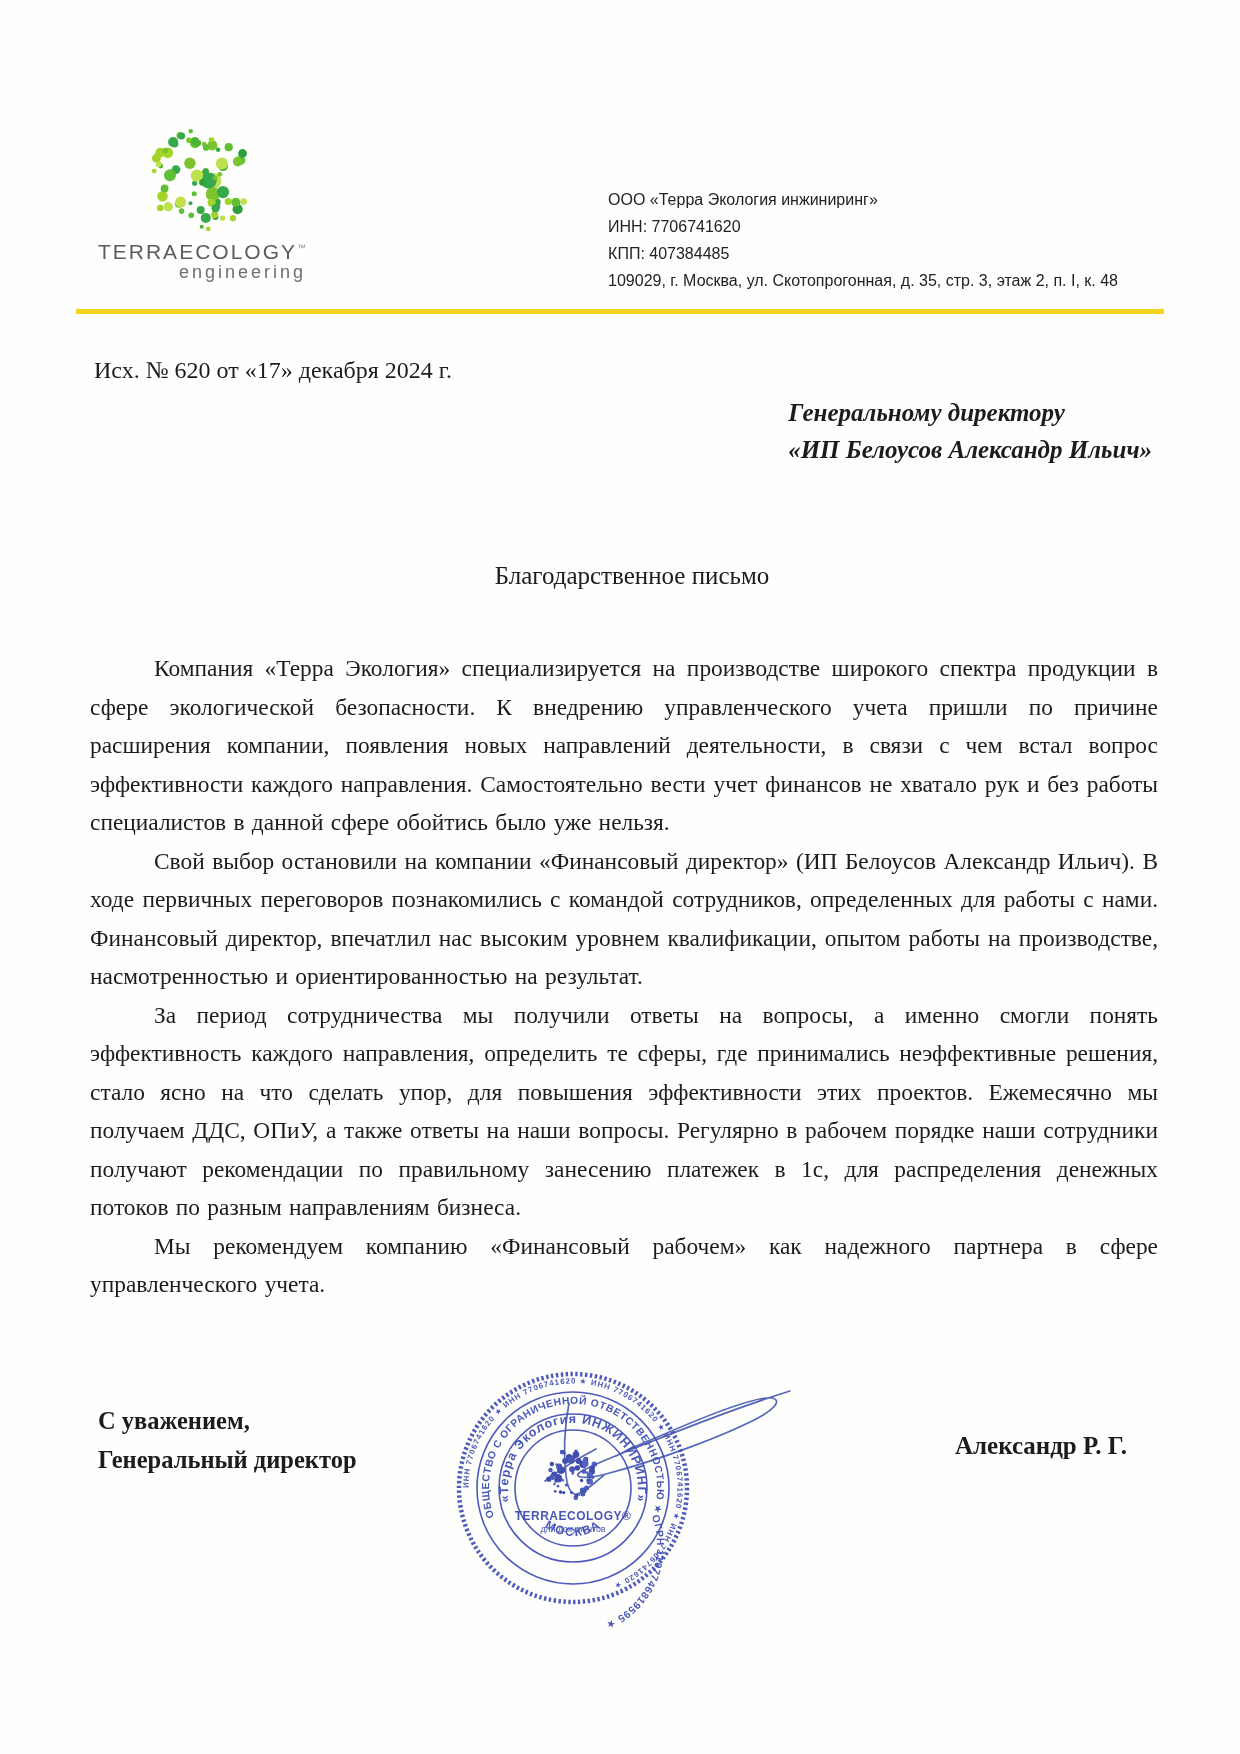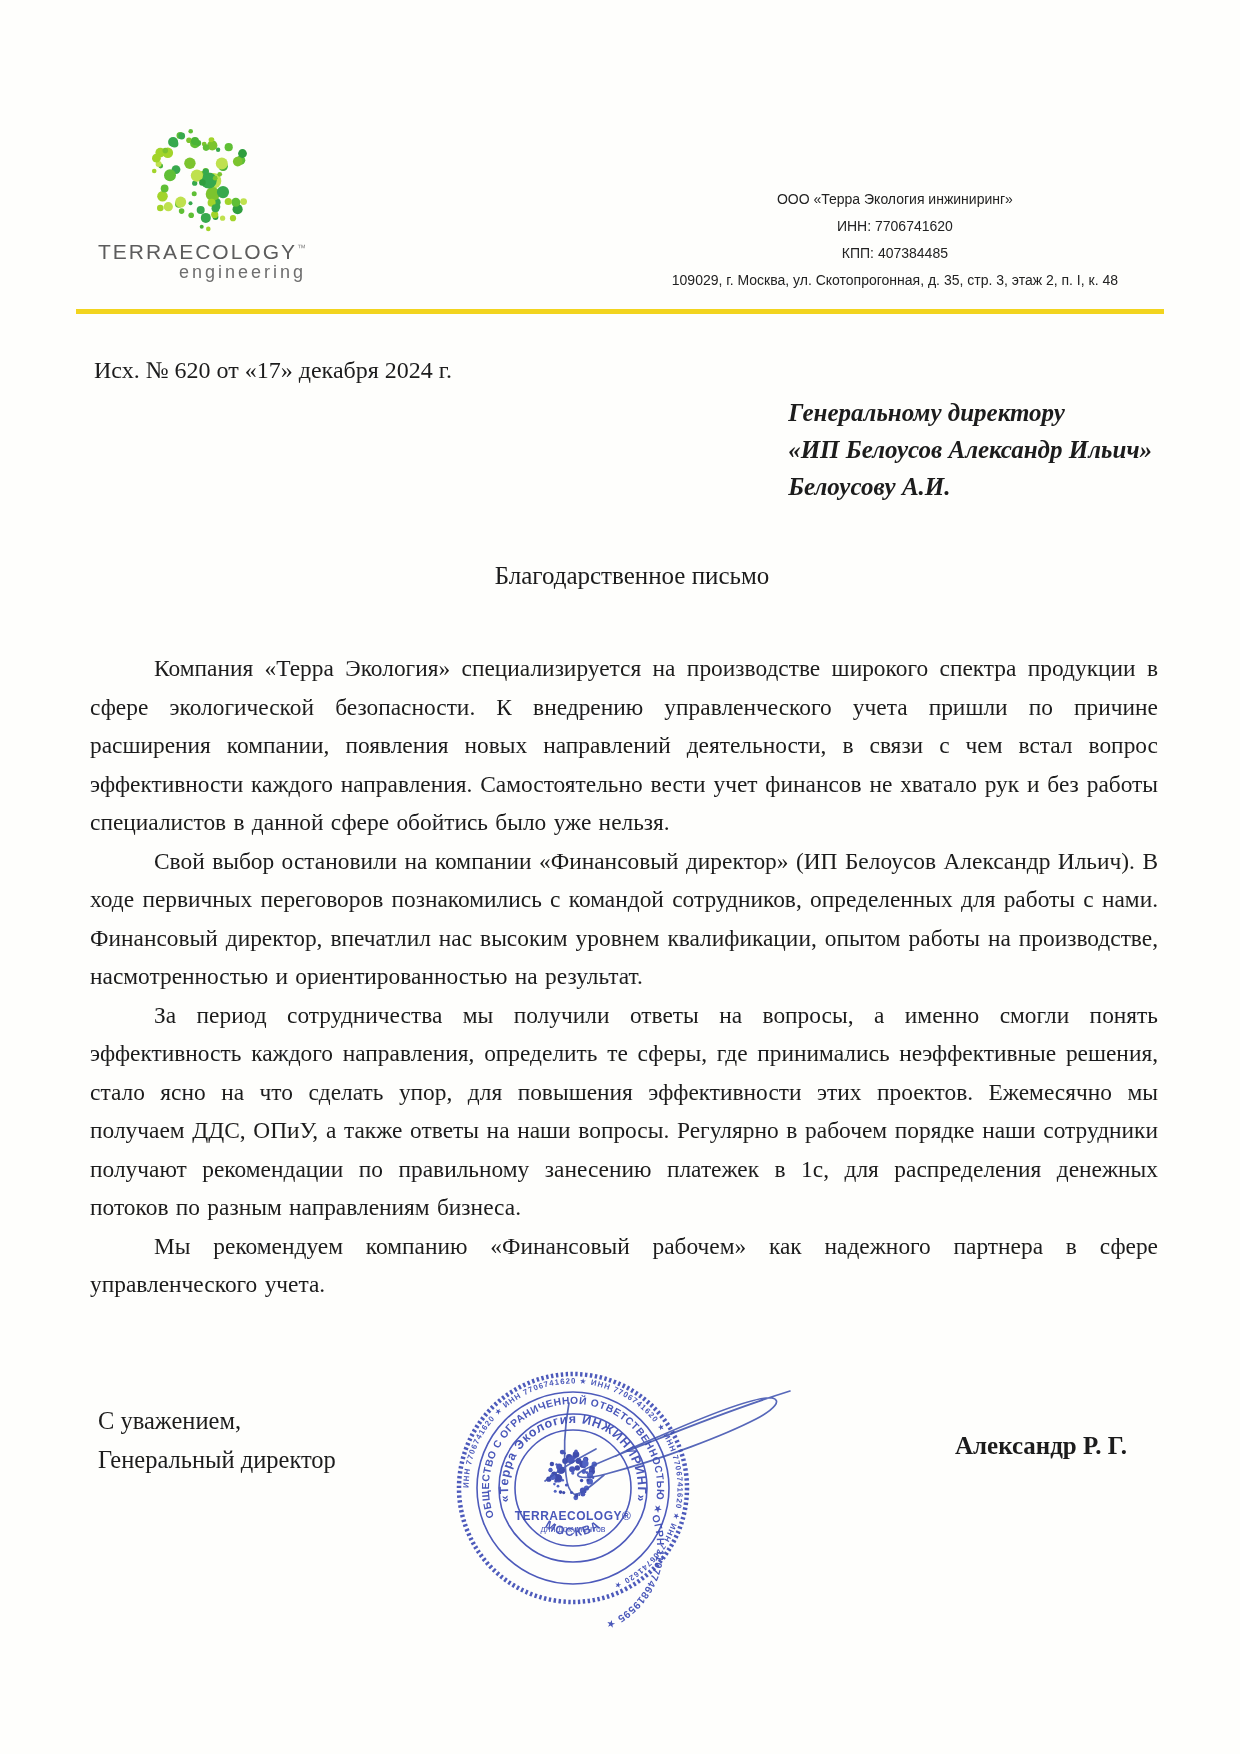--- a/index.html
+++ b/index.html
@@ -26,22 +26,22 @@
   .logo svg{display:block;margin:0 auto;}
   .logo-word{
     margin-top:4px;font-size:21px;letter-spacing:2px;color:#5c5c5c;
     white-space:nowrap;font-weight:400;
   }
   .logo-word sup{font-size:9px;color:#8a8a8a;letter-spacing:0;}
   .logo-sub{font-size:18px;color:#6e6e6e;letter-spacing:3px;margin-top:-2px;}
   .company-info{
     position:absolute;top:186px;right:122px;
     font-family:"Liberation Sans","DejaVu Sans",sans-serif;
-    font-size:14px;line-height:27px;color:#222;
-    text-align:center;white-space:nowrap;
+    font-size:16px;line-height:27px;color:#222;
+    text-align:left;white-space:nowrap;
   }
   .accent-rule{
     position:absolute;left:76px;top:309px;width:1088px;height:5px;
     background:var(--accent);
   }
   
   .ref-line{
     position:absolute;left:94px;top:357px;
     font-size:24px;
   }
@@ -58,21 +58,21 @@
   
   .letter-body{
     position:absolute;left:90px;top:649px;width:1068px;
     font-size:23.4px;line-height:38.5px;
     text-align:justify;word-spacing:1.5px;
   }
   .letter-body p{margin:0;text-indent:64px;}
   
   .closing{
     position:absolute;left:98px;top:1401px;
-    font-size:24.5px;font-weight:normal;line-height:39px;
+    font-size:24.5px;font-weight:bold;line-height:39px;
   }
   .signer{
     position:absolute;top:1432px;right:113px;
     font-size:25px;font-weight:bold;
   }
   
   .stamp-wrap{
     position:absolute;left:438px;top:1353px;width:370px;height:280px;
   }
   .stamp-wrap svg{display:block;}
@@ -170,21 +170,20 @@
     <div>109029, г. Москва, ул. Скотопрогонная, д. 35, стр. 3, этаж 2, п. I, к. 48</div>
   </div>
 
   <div class="accent-rule"></div>
 
   <div class="ref-line">Исх. № 620 от «17» декабря 2024 г.</div>
 
   <div class="recipient">
     <div>Генеральному директору</div>
     <div>«ИП Белоусов Александр Ильич»</div>
-    <div>Белоусову А.И.</div>
   </div>
 
   <h1 class="letter-title">Благодарственное письмо</h1>
 
   <div class="letter-body">
     <p>Компания «Терра Экология» специализируется на производстве широкого спектра продукции в сфере экологической безопасности. К внедрению управленческого учета пришли по причине расширения компании, появления новых направлений деятельности, в связи с чем встал вопрос эффективности каждого направления. Самостоятельно вести учет финансов не хватало рук и без работы специалистов в данной сфере обойтись было уже нельзя.</p>
     <p>Свой выбор остановили на компании «Финансовый директор» (ИП Белоусов Александр Ильич). В ходе первичных переговоров познакомились с командой сотрудников, определенных для работы с нами. Финансовый директор, впечатлил нас высоким уровнем квалификации, опытом работы на производстве, насмотренностью и ориентированностью на результат.</p>
     <p>За период сотрудничества мы получили ответы на вопросы, а именно смогли понять эффективность каждого направления, определить те сферы, где принимались неэффективные решения, стало ясно на что сделать упор, для повышения эффективности этих проектов. Ежемесячно мы получаем ДДС, ОПиУ, а также ответы на наши вопросы. Регулярно в рабочем порядке наши сотрудники получают рекомендации по правильному занесению платежек в 1с, для распределения денежных потоков по разным направлениям бизнеса.</p>
     <p>Мы рекомендуем компанию «Финансовый рабочем» как надежного партнера в сфере управленческого учета.</p>
   </div>

